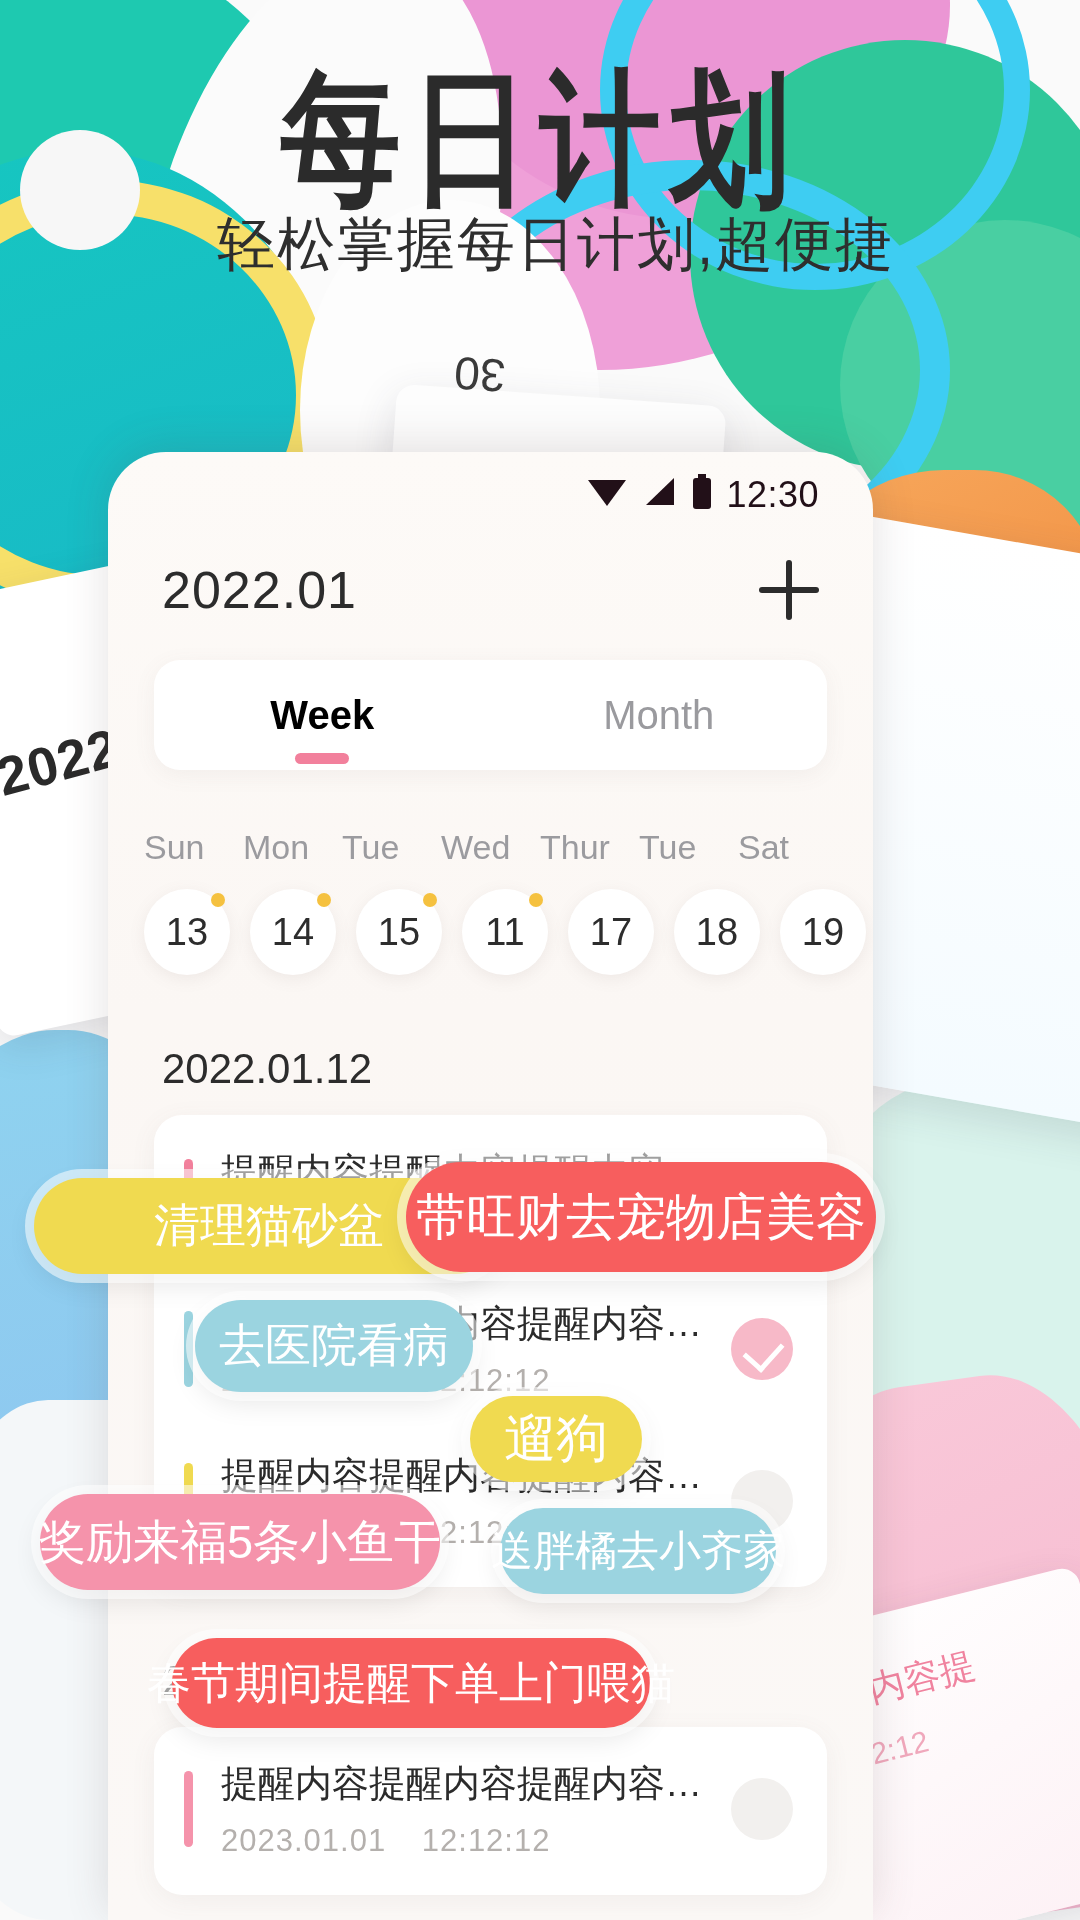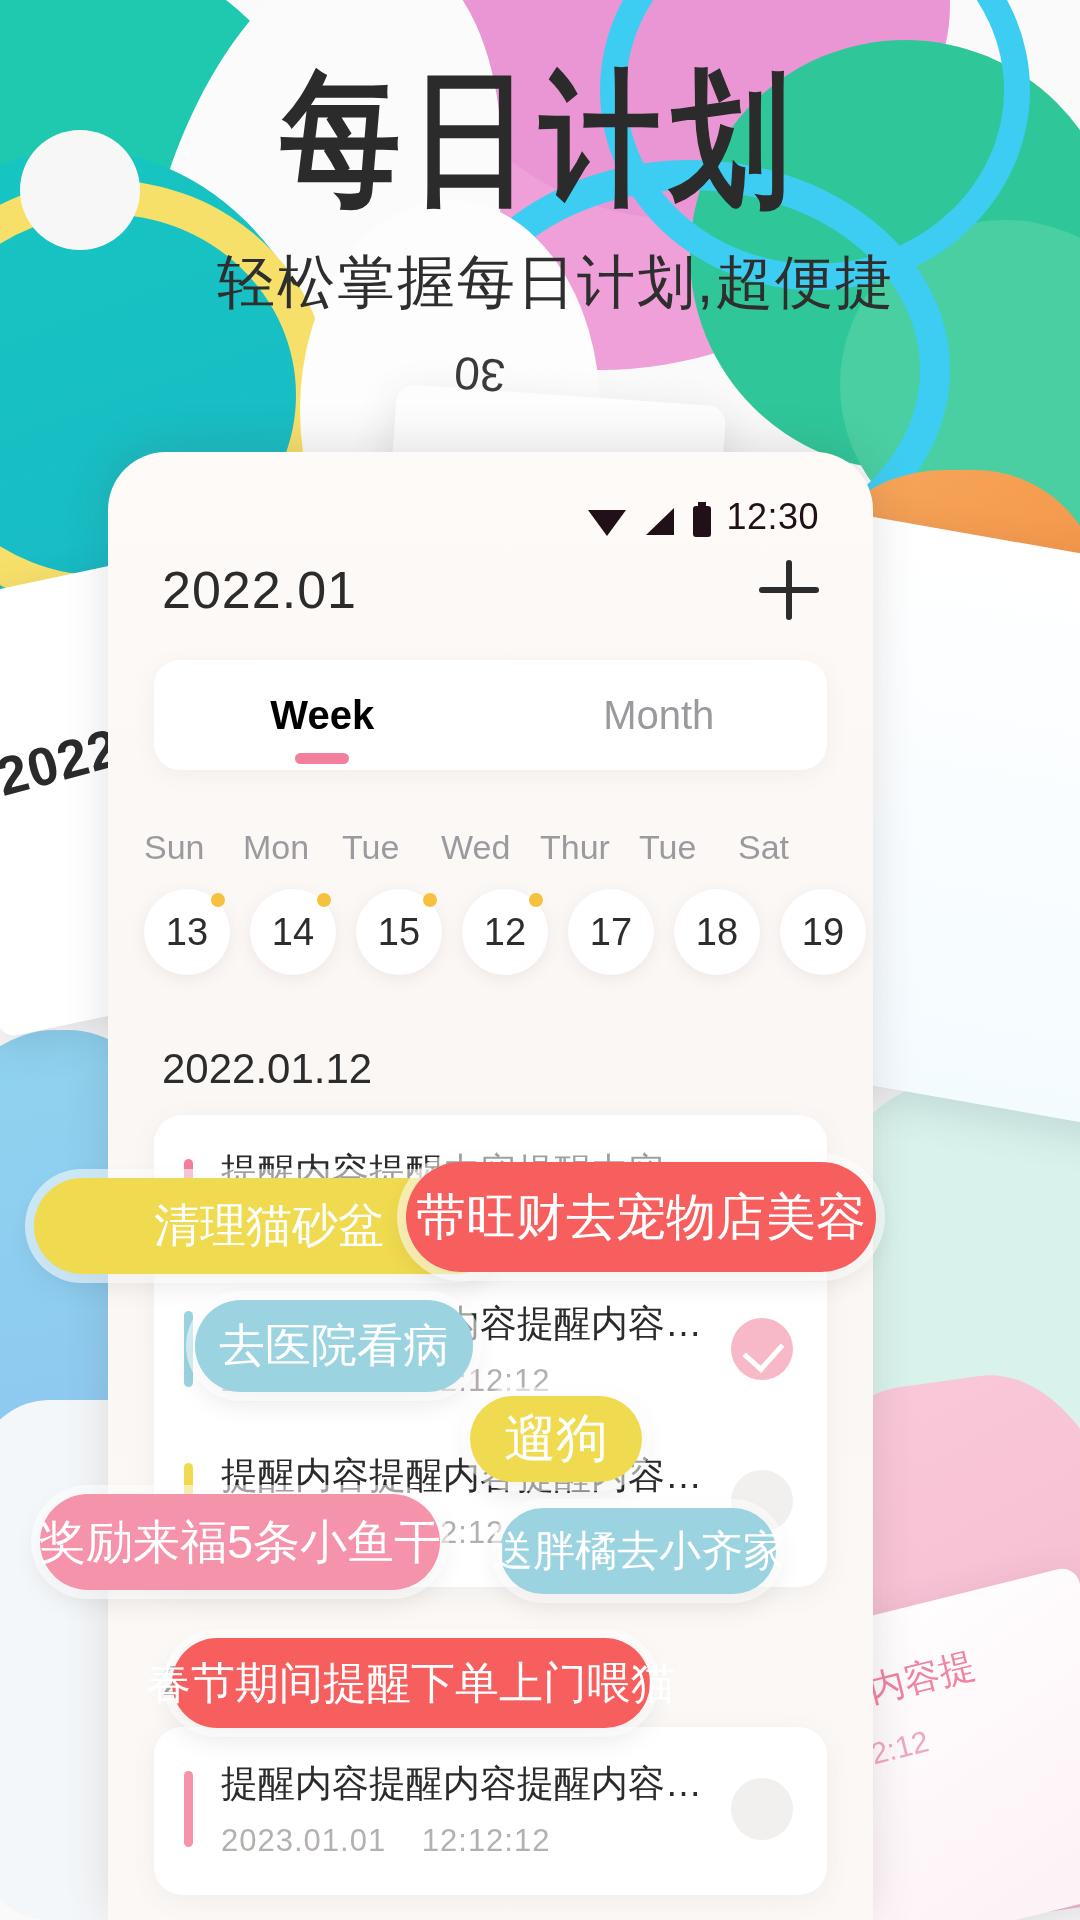--- a/index.html
+++ b/index.html
@@ -107,36 +107,35 @@
   }
   .headline .title {
     font-family:"DejaVu Sans", sans-serif;
     font-size:128px; font-weight:700; color:#2b2b2b;
     letter-spacing:10px;
     line-height:1.05;
     transform: scaleY(1.14) scaleX(0.94);
     display:inline-block;
   }
   .headline .subtitle {
-    margin-top:38px;
     font-size:58px; font-weight:400; color:#2e2e2e;
     letter-spacing:2px;
     padding-left:32px;
   }
 
   
   .phone {
     position:absolute; left:108px; top:452px; width:765px; height:1468px;
     background:linear-gradient(180deg,#fdfaf7 0%,#fbf7f4 38%,#fbf8f6 100%);
     border-radius:58px 58px 0 0;
     box-shadow:0 -6px 44px rgba(90,70,70,.16);
     overflow:hidden; z-index:5;
   }
   .statusbar {
-    height:86px; display:flex; align-items:flex-end; justify-content:flex-end;
+    height:86px; display:flex; align-items:flex-start; justify-content:flex-end;
     padding:22px 54px 0 0; gap:12px;
   }
   .sb-icon { display:block; }
   .sb-time { font-size:36px; color:#221018; font-weight:500; letter-spacing:0.5px; }
 
   .appbar {
     display:flex; align-items:center; justify-content:space-between;
     padding:22px 54px 10px 54px;
   }
   .appbar .month {
@@ -322,21 +321,21 @@
     <div class="date-cell">
       <div class="dot"></div>
       <div class="date-circle">14</div>
     </div>
     <div class="date-cell">
       <div class="dot"></div>
       <div class="date-circle">15</div>
     </div>
     <div class="date-cell">
       <div class="dot"></div>
-      <div class="date-circle">12</div>
+      <div class="date-circle">11</div>
     </div>
     <div class="date-cell">
       <div class="date-circle">17</div>
     </div>
     <div class="date-cell">
       <div class="date-circle">18</div>
     </div>
     <div class="date-cell">
       <div class="date-circle">19</div>
     </div>

